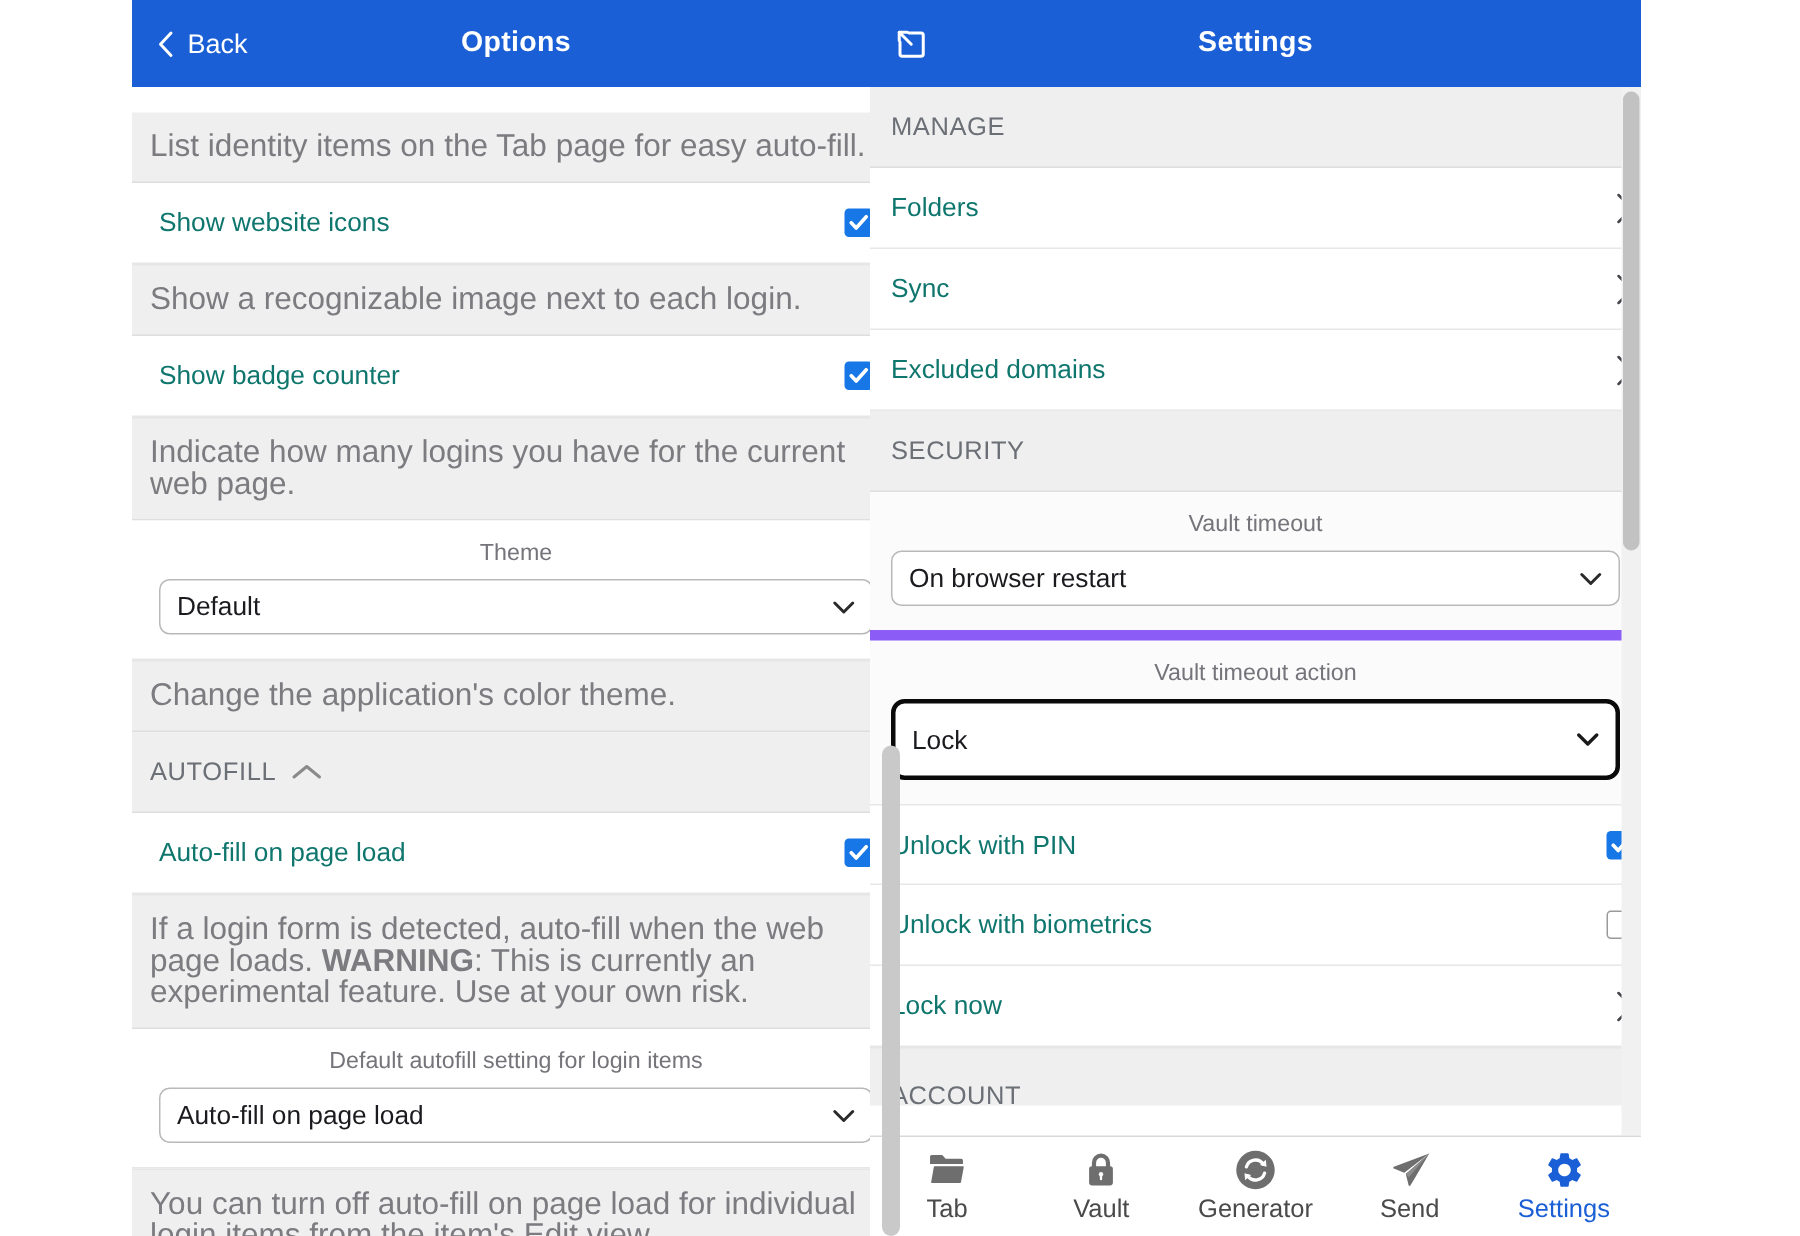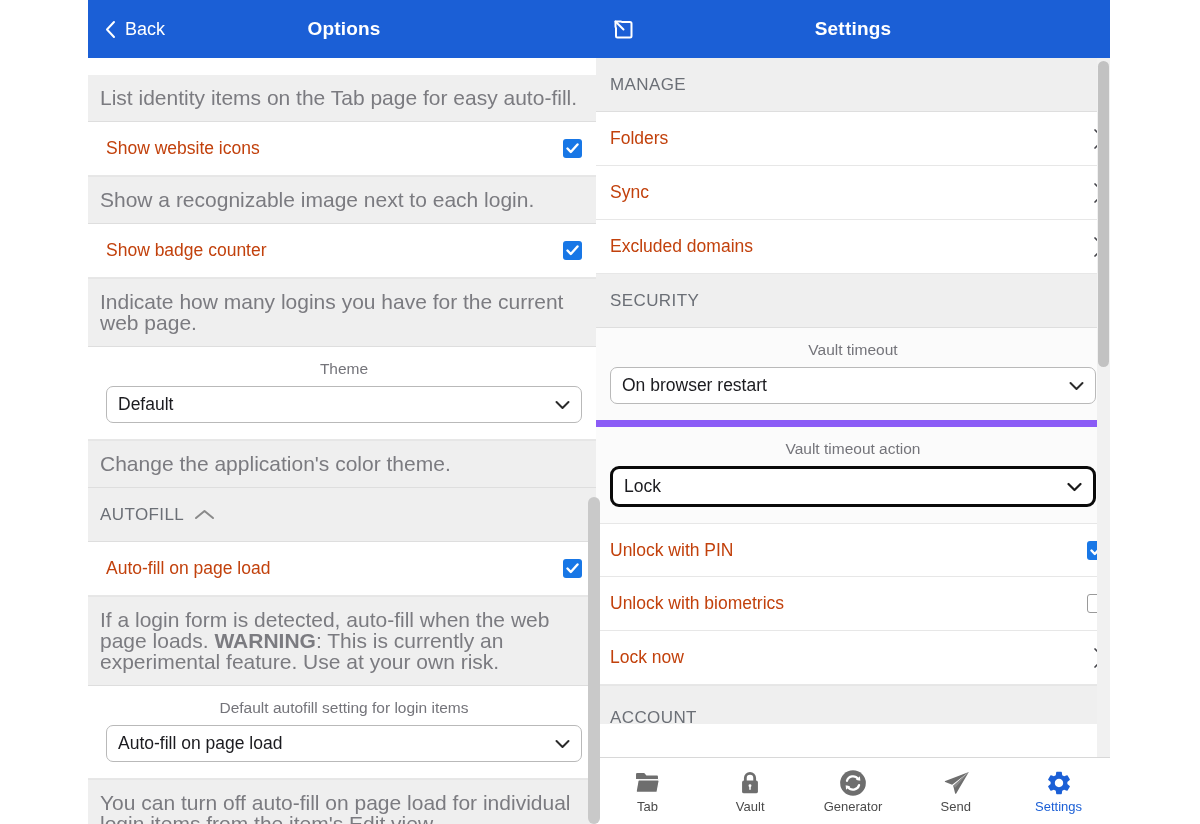--- a/index.html
+++ b/index.html
@@ -2,61 +2,61 @@
 <html><head>
 <meta charset="utf-8">
 <style>
   * { margin:0; padding:0; box-sizing:border-box; }
   html,body { background:#ffffff; }
   body { font-family:"Liberation Sans", sans-serif; }
   .canvas { position:relative; width:1200px; height:824px; background:#ffffff; overflow:hidden; }
 
   .panel { position:absolute; top:0; height:824px; background:#ffffff; overflow:hidden; }
   .panel-left  { left:88px;  width:512px; }
-  .panel-right { left:596px; width:514px; }
+  .panel-right { left:580px; width:514px; }
 
   
   .hdr { position:relative; height:58px; background:#1B5FD6; display:flex; align-items:center; }
   .hdr-title { position:absolute; left:0; right:0; text-align:center; color:#ffffff; font-size:19px; font-weight:bold; letter-spacing:.2px; }
   .back-btn { position:relative; z-index:2; display:flex; align-items:center; gap:9px; padding:0 0 0 17px; color:#ffffff; font-size:18px; cursor:pointer; background:none; border:none; }
   .popout-btn { position:relative; z-index:2; margin-left:14px; background:none; border:none; cursor:pointer; display:flex; align-items:center; }
 
   
   .hint { background:#EFEFEF; color:#7B7B80; font-size:21px; line-height:21px; padding:12px 14px 13px 12px; border-bottom:1px solid #DEDEDE; border-top:1px solid #E6E6E6; }
   .panel-left .hint { padding-left:12px; padding-right:22px; }
   .sect { background:#EFEFEF; color:#6B6F76; font-size:17px; letter-spacing:.4px; padding:0 12px; height:54px; display:flex; align-items:center; border-bottom:1px solid #DEDEDE; }
   .row { background:#ffffff; height:54px; display:flex; align-items:center; justify-content:space-between; padding:0 18px; border-bottom:1px solid #E7E7E7; }
   .panel-right .row { padding:0 4px 0 14px; }
-  .row-label { color:#c2410c; font-size:17.5px; }
+  .row-label { color:#0f766e; font-size:17.5px; }
   .sliver { background:#ffffff; height:17px; }
 
   
   .cb { width:19px; height:19px; border-radius:3px; flex:0 0 auto; cursor:pointer; }
   .cb.checked { background:#1877E6; display:flex; align-items:center; justify-content:center; }
   .cb.unchecked { background:#ffffff; border:1.5px solid #9A9A9A; }
 
   
   .group { background:#ffffff; padding:13px 18px 16px; border-bottom:1px solid #E7E7E7;text-align:center; }
   .panel-right .group { background:#FBFBFB; padding:13px 14px 16px; border-bottom:none; }
   .panel-right .group.second { border-top:7px solid #8b5cf6; }
   .group-label { color:#74747A; font-size:15.5px; margin-bottom:8px; }
   .select { position:relative; height:37px; background:#ffffff; border:1px solid #B9B9B9; border-radius:7px; display:flex; align-items:center; padding:0 34px 0 11px; font-size:17.5px; color:#1B1B1F; cursor:pointer; }
-  .select.focused { border:3px solid #0A0A0A; border-radius:9px; height:41px; }
+  .select.focused { border:3px solid #0A0A0A; border-radius:9px; height:54px; }
   .select .chev-down { position:absolute; right:11px; top:50%; transform:translateY(-50%); }
 
   
   .chev-right { flex:0 0 auto; }
 
   
   .sect-account { background:#EFEFEF; height:39px; overflow:hidden; padding:22px 14px 0; color:#6B6F76; font-size:17px; letter-spacing:.4px; border-top:1px solid #E6E6E6; }
 
   
   .bottom-nav { position:absolute; left:0; right:0; bottom:0; height:67px; background:#ffffff; border-top:1px solid #D8D8D8; display:flex; z-index:5; }
   .nav-item { flex:1 1 0; display:flex; flex-direction:column; align-items:center; justify-content:center; gap:2px; cursor:pointer; }
-  .nav-label { font-size:13px; color:#4A4A4A; }
+  .nav-label { font-size:17px; color:#4A4A4A; }
   .nav-item.active .nav-label { color:#1B5FD6; }
 
   
   .scroll-thumb-left { position:absolute; right:0; top:497px; bottom:0; width:12px; background:#C9C9C9; border-radius:6px; z-index:6; }
   .scroll-track-right { position:absolute; right:0; top:58px; height:699px; width:13px; background:#F1F1F1; z-index:4; }
   .scroll-thumb-right { position:absolute; left:1px; top:3px; width:11px; height:306px; background:#C2C2C2; border-radius:6px; }
 
   .bold { font-weight:bold; }
 </style>
 </head>

